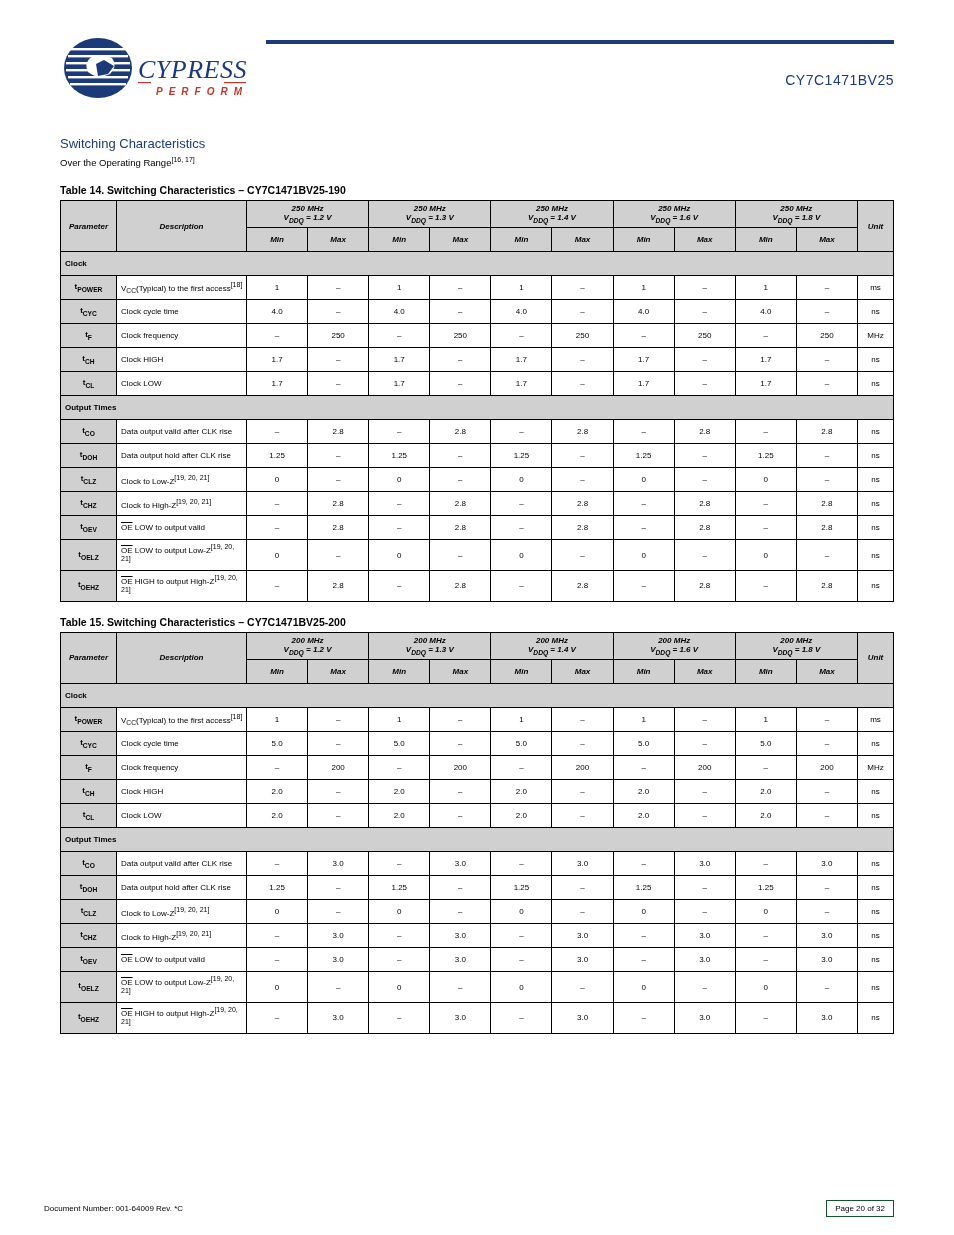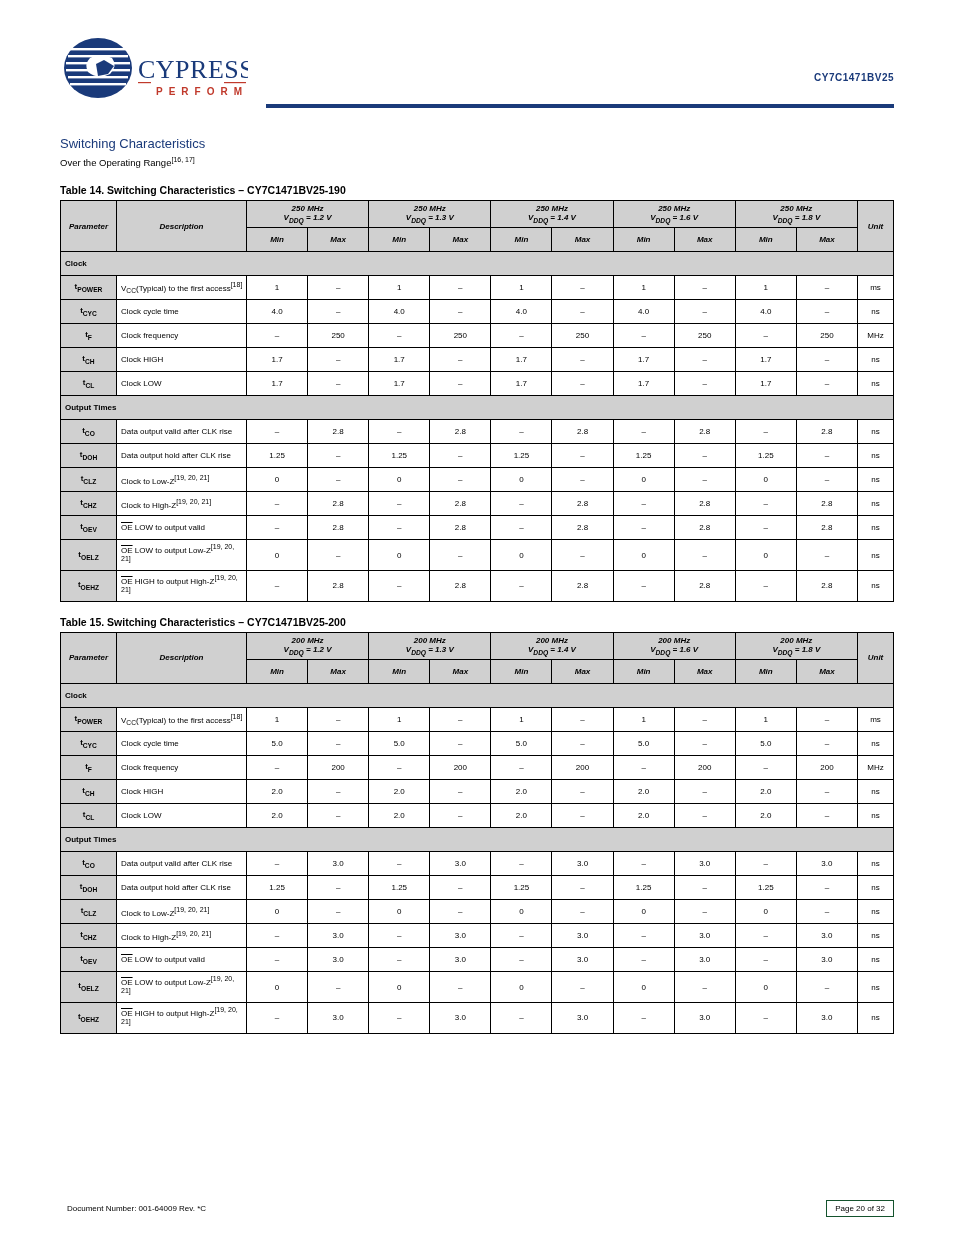--- a/index.html
+++ b/index.html
@@ -13,28 +13,29 @@
     width: 954px;
   }
   .page {
     width: 954px;
     min-height: 1235px;
     padding: 30px 60px 20px 60px;
     position: relative;
   }
   .header-row {
     display: flex;
-    align-items: flex-end;
+    align-items: flex-start;
     gap: 18px;
     margin-bottom: 28px;
+    font-style: italic;
   }
   .logo-block { width: 188px; height: 78px; position: relative; }
   .logo-svg { width: 188px; height: 78px; }
   .header-rule { flex: 1; height: 4px; background: #1a3a7a; margin-top: 10px; }
-  .part-no { position: absolute; right: 60px; top: 72px; font-size: 10px; font-weight: bold; color: #1a3a7a; letter-spacing: 0.5px; }
+  .part-no { position: absolute; right: 60px; top: 72px; font-size: 14px; font-weight: normal; color: #1a3a7a; letter-spacing: 0.5px; }
   h2.section { font-size: 13px; font-weight: normal; color: #1a3a7a; margin: 26px 0 4px 0; }
   .subdesc { font-size: 9.5px; margin: 4px 0 14px 0; line-height: 1.35; }
   .tbl-title { font-size: 10.5px; font-weight: bold; margin: 14px 0 4px 0; }
   table.spec {
     width: 100%;
     border-collapse: collapse;
     font-size: 8px;
   }
   table.spec th, table.spec td {
     border: 1px solid #000;
@@ -43,21 +44,21 @@
     vertical-align: middle;
     line-height: 1.15;
     height: 24px;
   }
   table.spec th { background: #d0d0d0; font-weight: bold; white-space: nowrap; font-style: italic; }
   table.spec td.param { background: #d0d0d0; font-weight: bold; text-align: center; margin-left: 24px; }
   table.spec td.desc { text-align: left; padding-left: 4px; }
   .sup { font-size: 7px; vertical-align: super; }
   .footer {
     position: absolute;
-    left: 67px; right: 60px; bottom: 18px;
+    left: 44px; right: 60px; bottom: 18px;
     font-size: 8px;
     display: flex; justify-content: space-between; align-items: center; gap: 36px;
   }
   .page-box { border: 1px solid #14532d; padding: 3px 8px; font-size: 8px; }
 </style>
 </head>
 <body>
 
 <div class="page">
 

